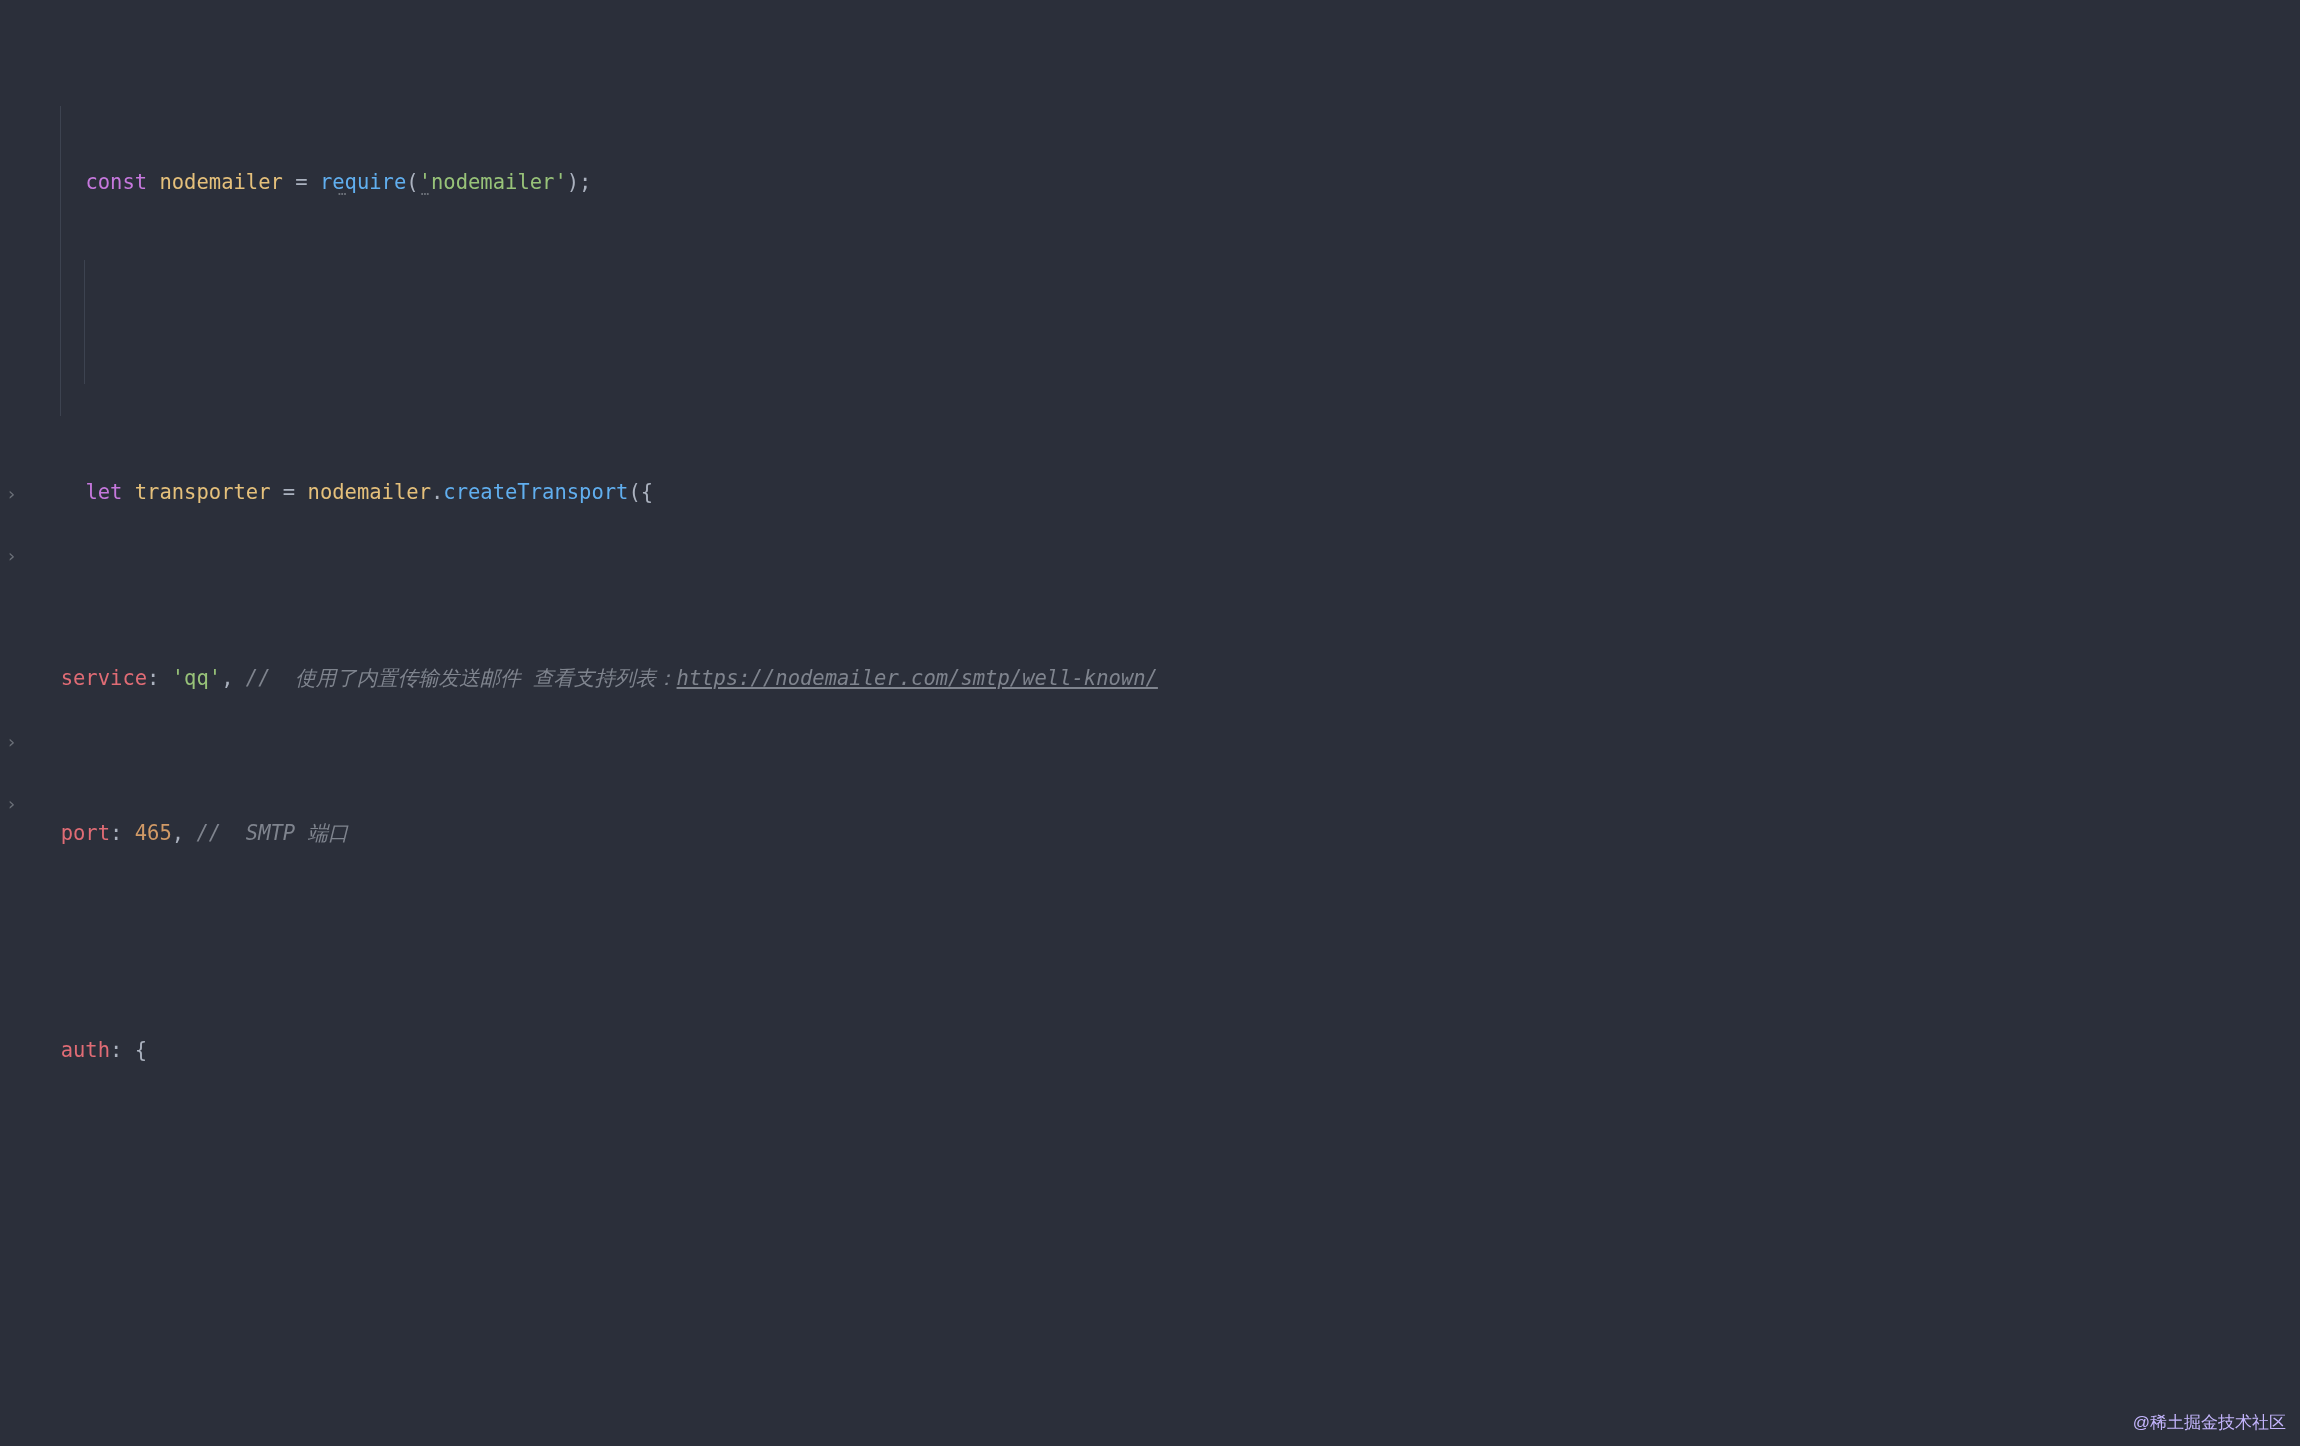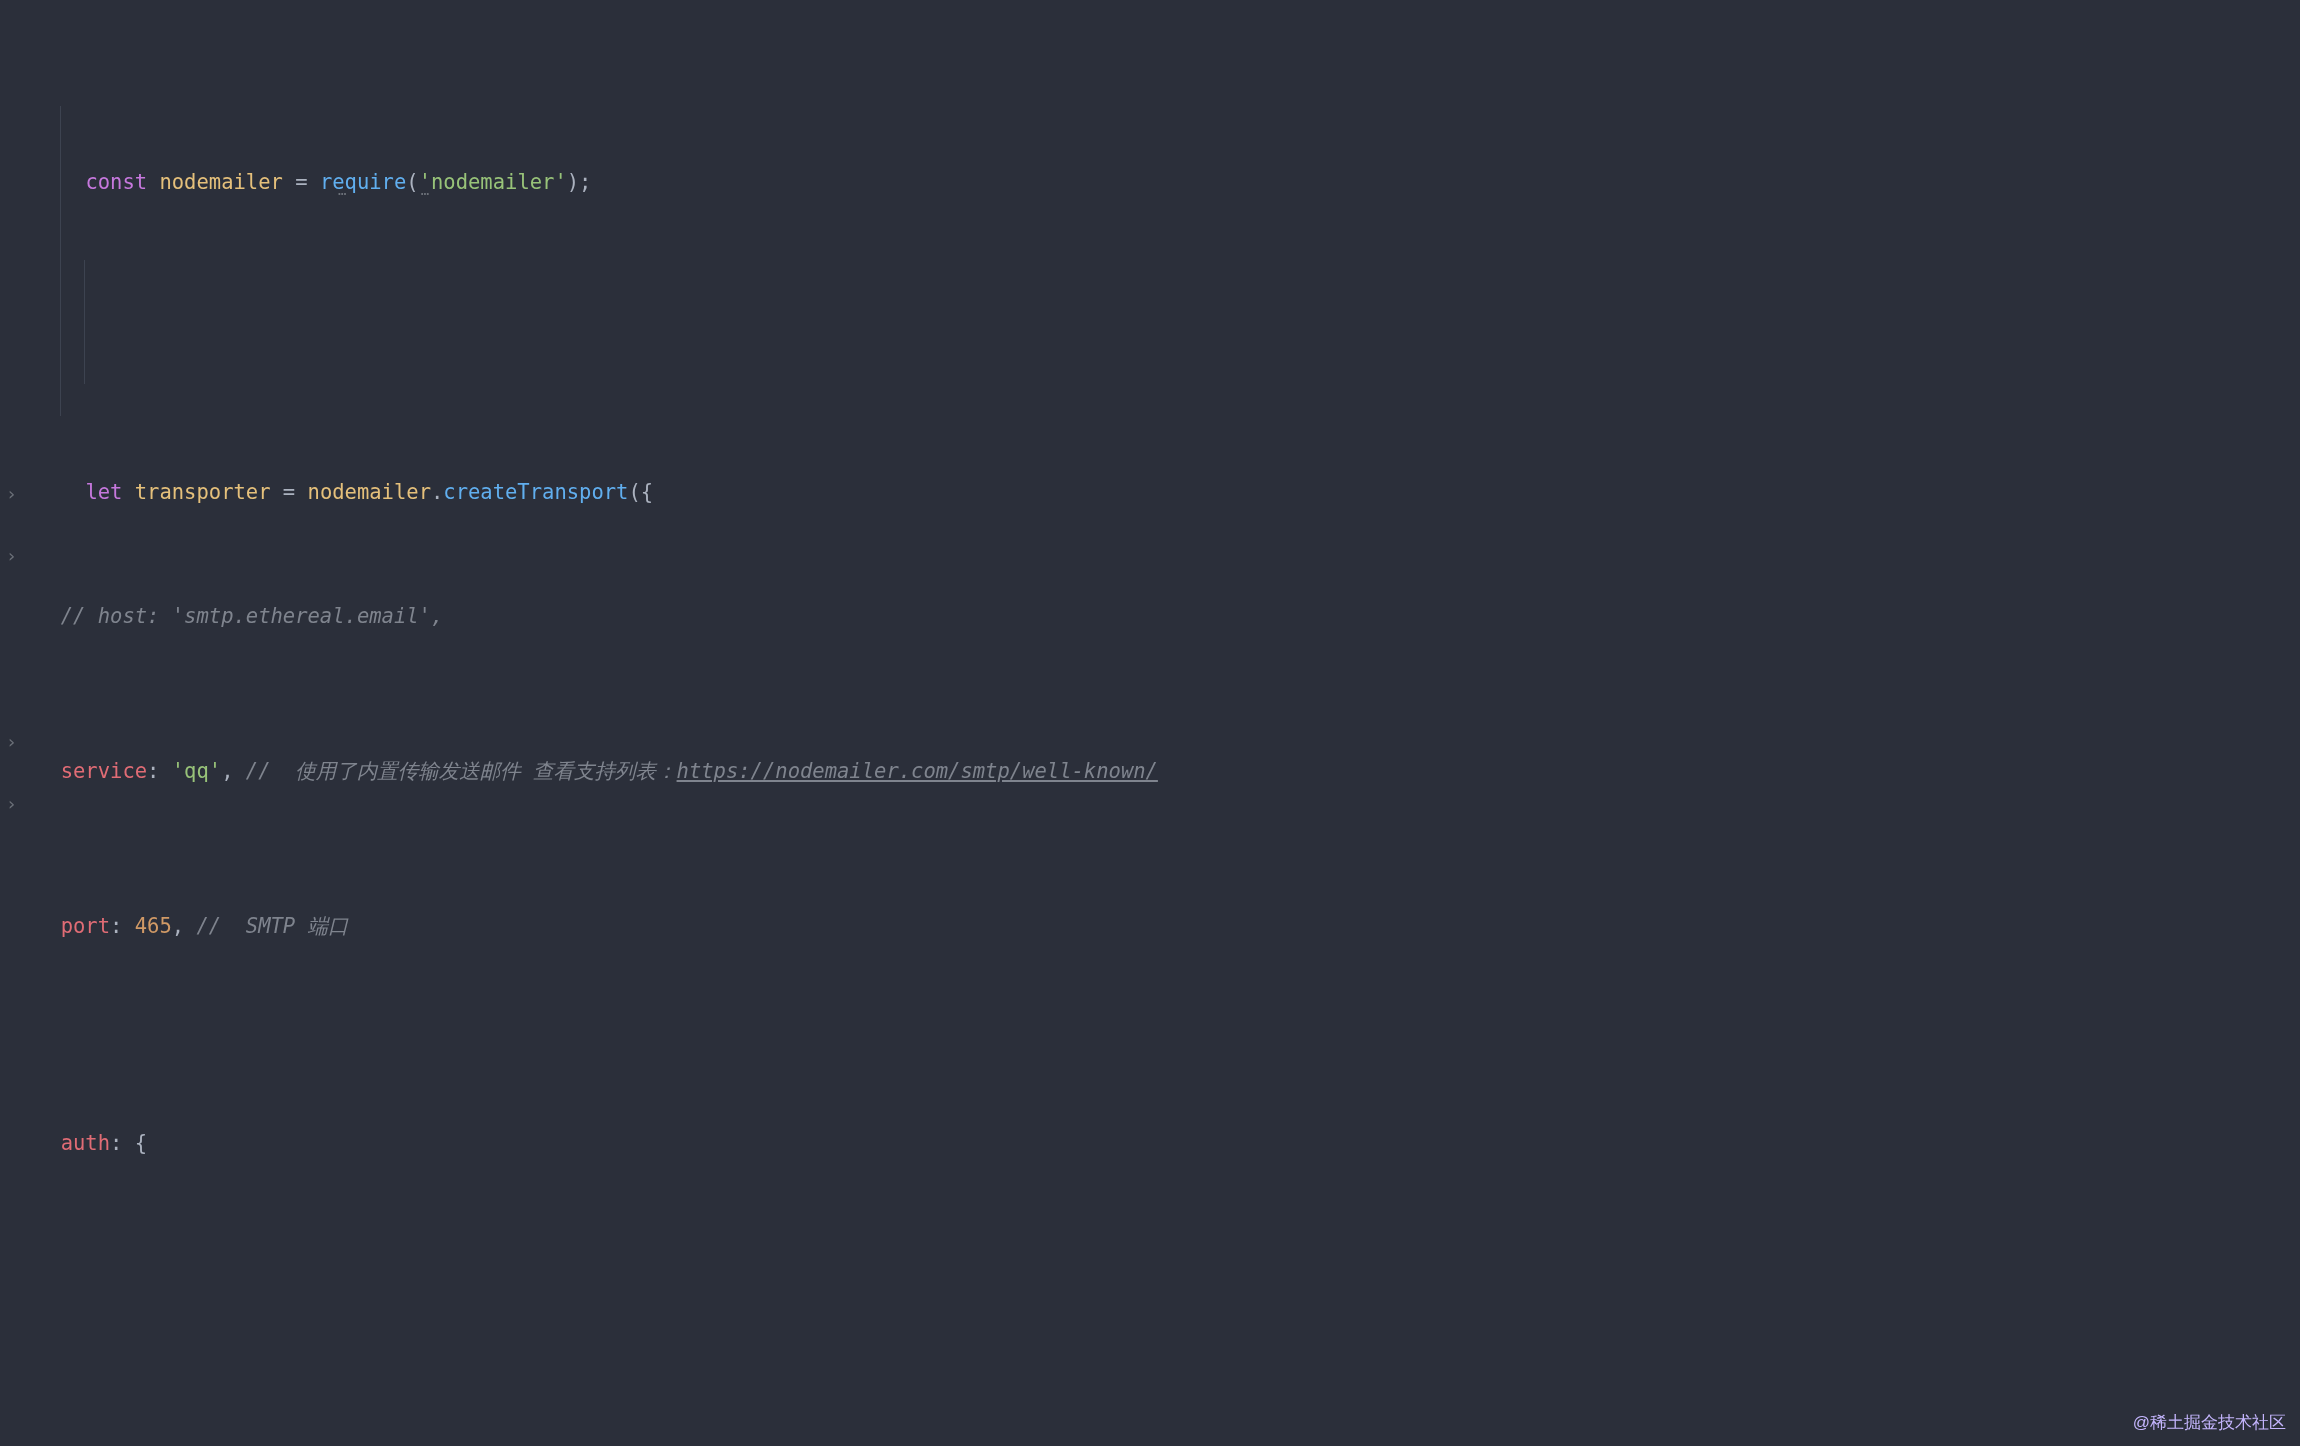--- a/index.html
+++ b/index.html
@@ -85,21 +85,20 @@
 
   
   <div class="line"></div>
 
   
   <div class="line">
     <span class="kw">let</span><span> </span><span class="var">transporter</span><span class="op"> = </span><span class="var">nodemailer</span><span class="punc">.</span><span class="fn">createTransport</span><span class="punc">({</span>
   </div>
 
   
-  <div class="line">  <span class="cm">// host: 'smtp.ethereal.email',</span></div>
 
   
   <div class="line">  <span class="prop">service</span><span class="punc">: </span><span class="str">'qq'</span><span class="punc">, </span><span class="cm"><span>//  使用了内置传输发送邮件 查看支持列表：</span><span class="cm-link">https://nodemailer.com/smtp/well-known/</span></span></div>
 
   
   <div class="line">  <span class="prop">port</span><span class="punc">: </span><span class="num">465</span><span class="punc">, </span><span class="cm">//  SMTP 端口</span></div>
 
   
 
   

